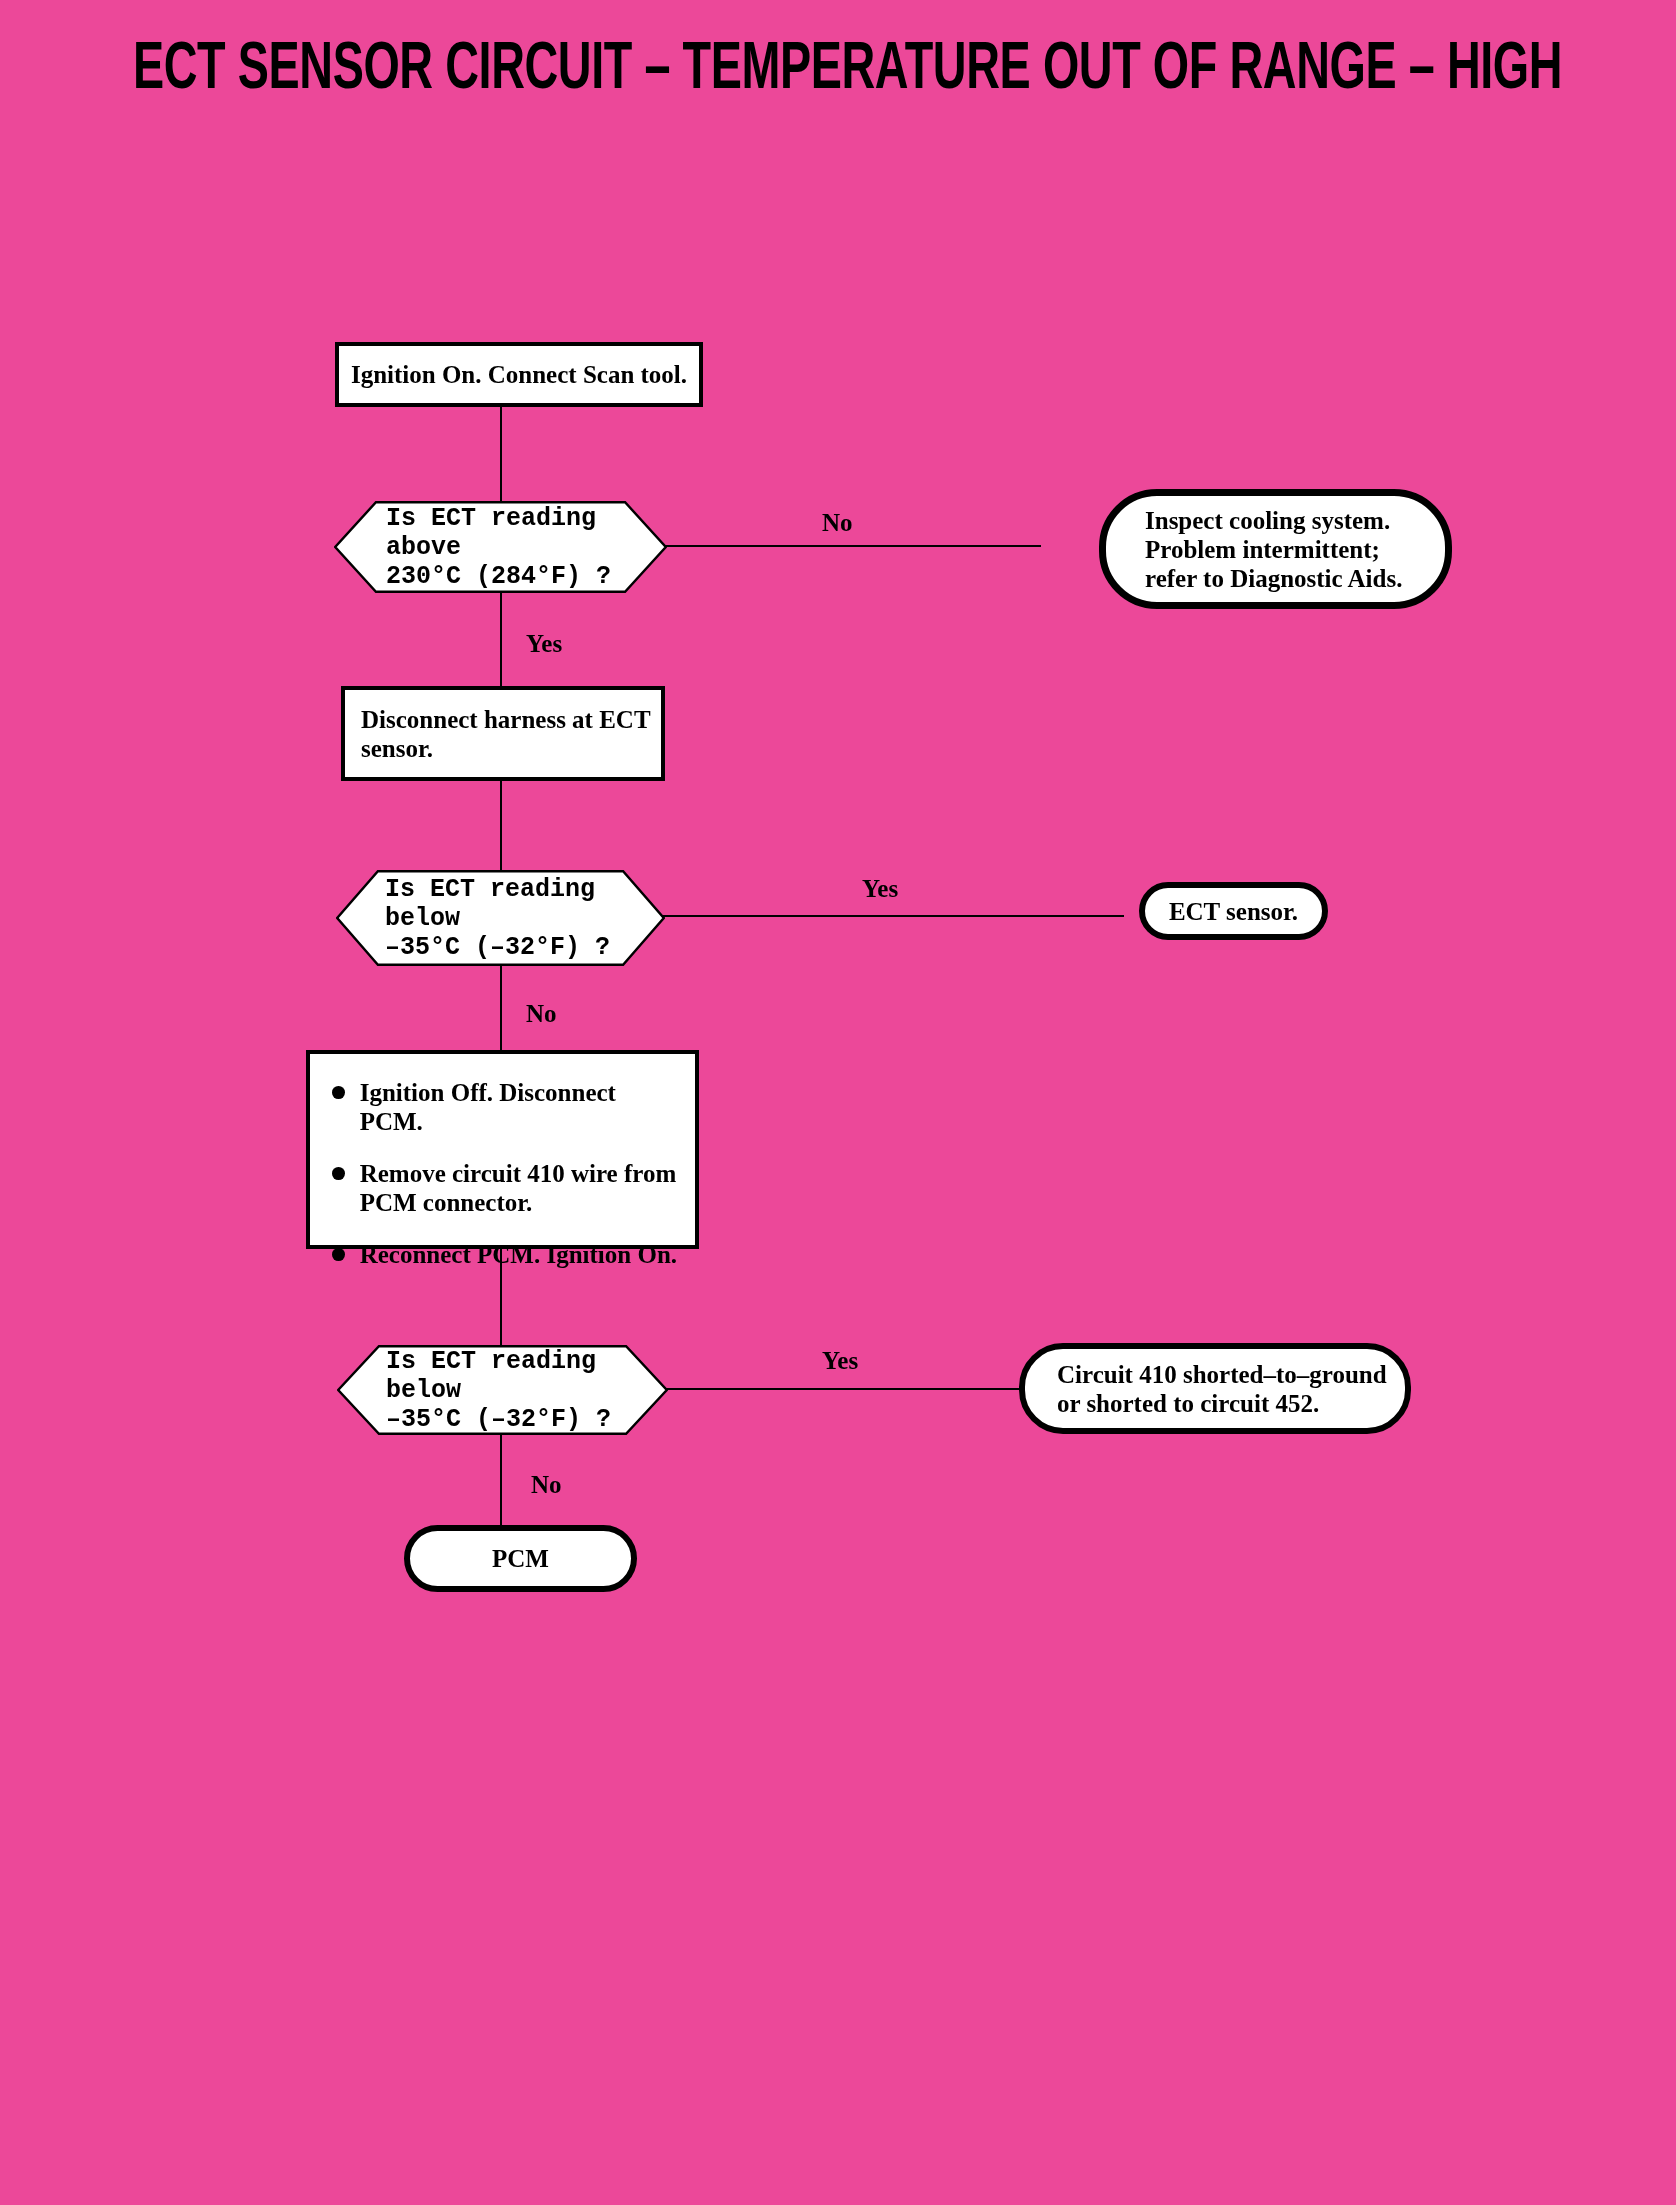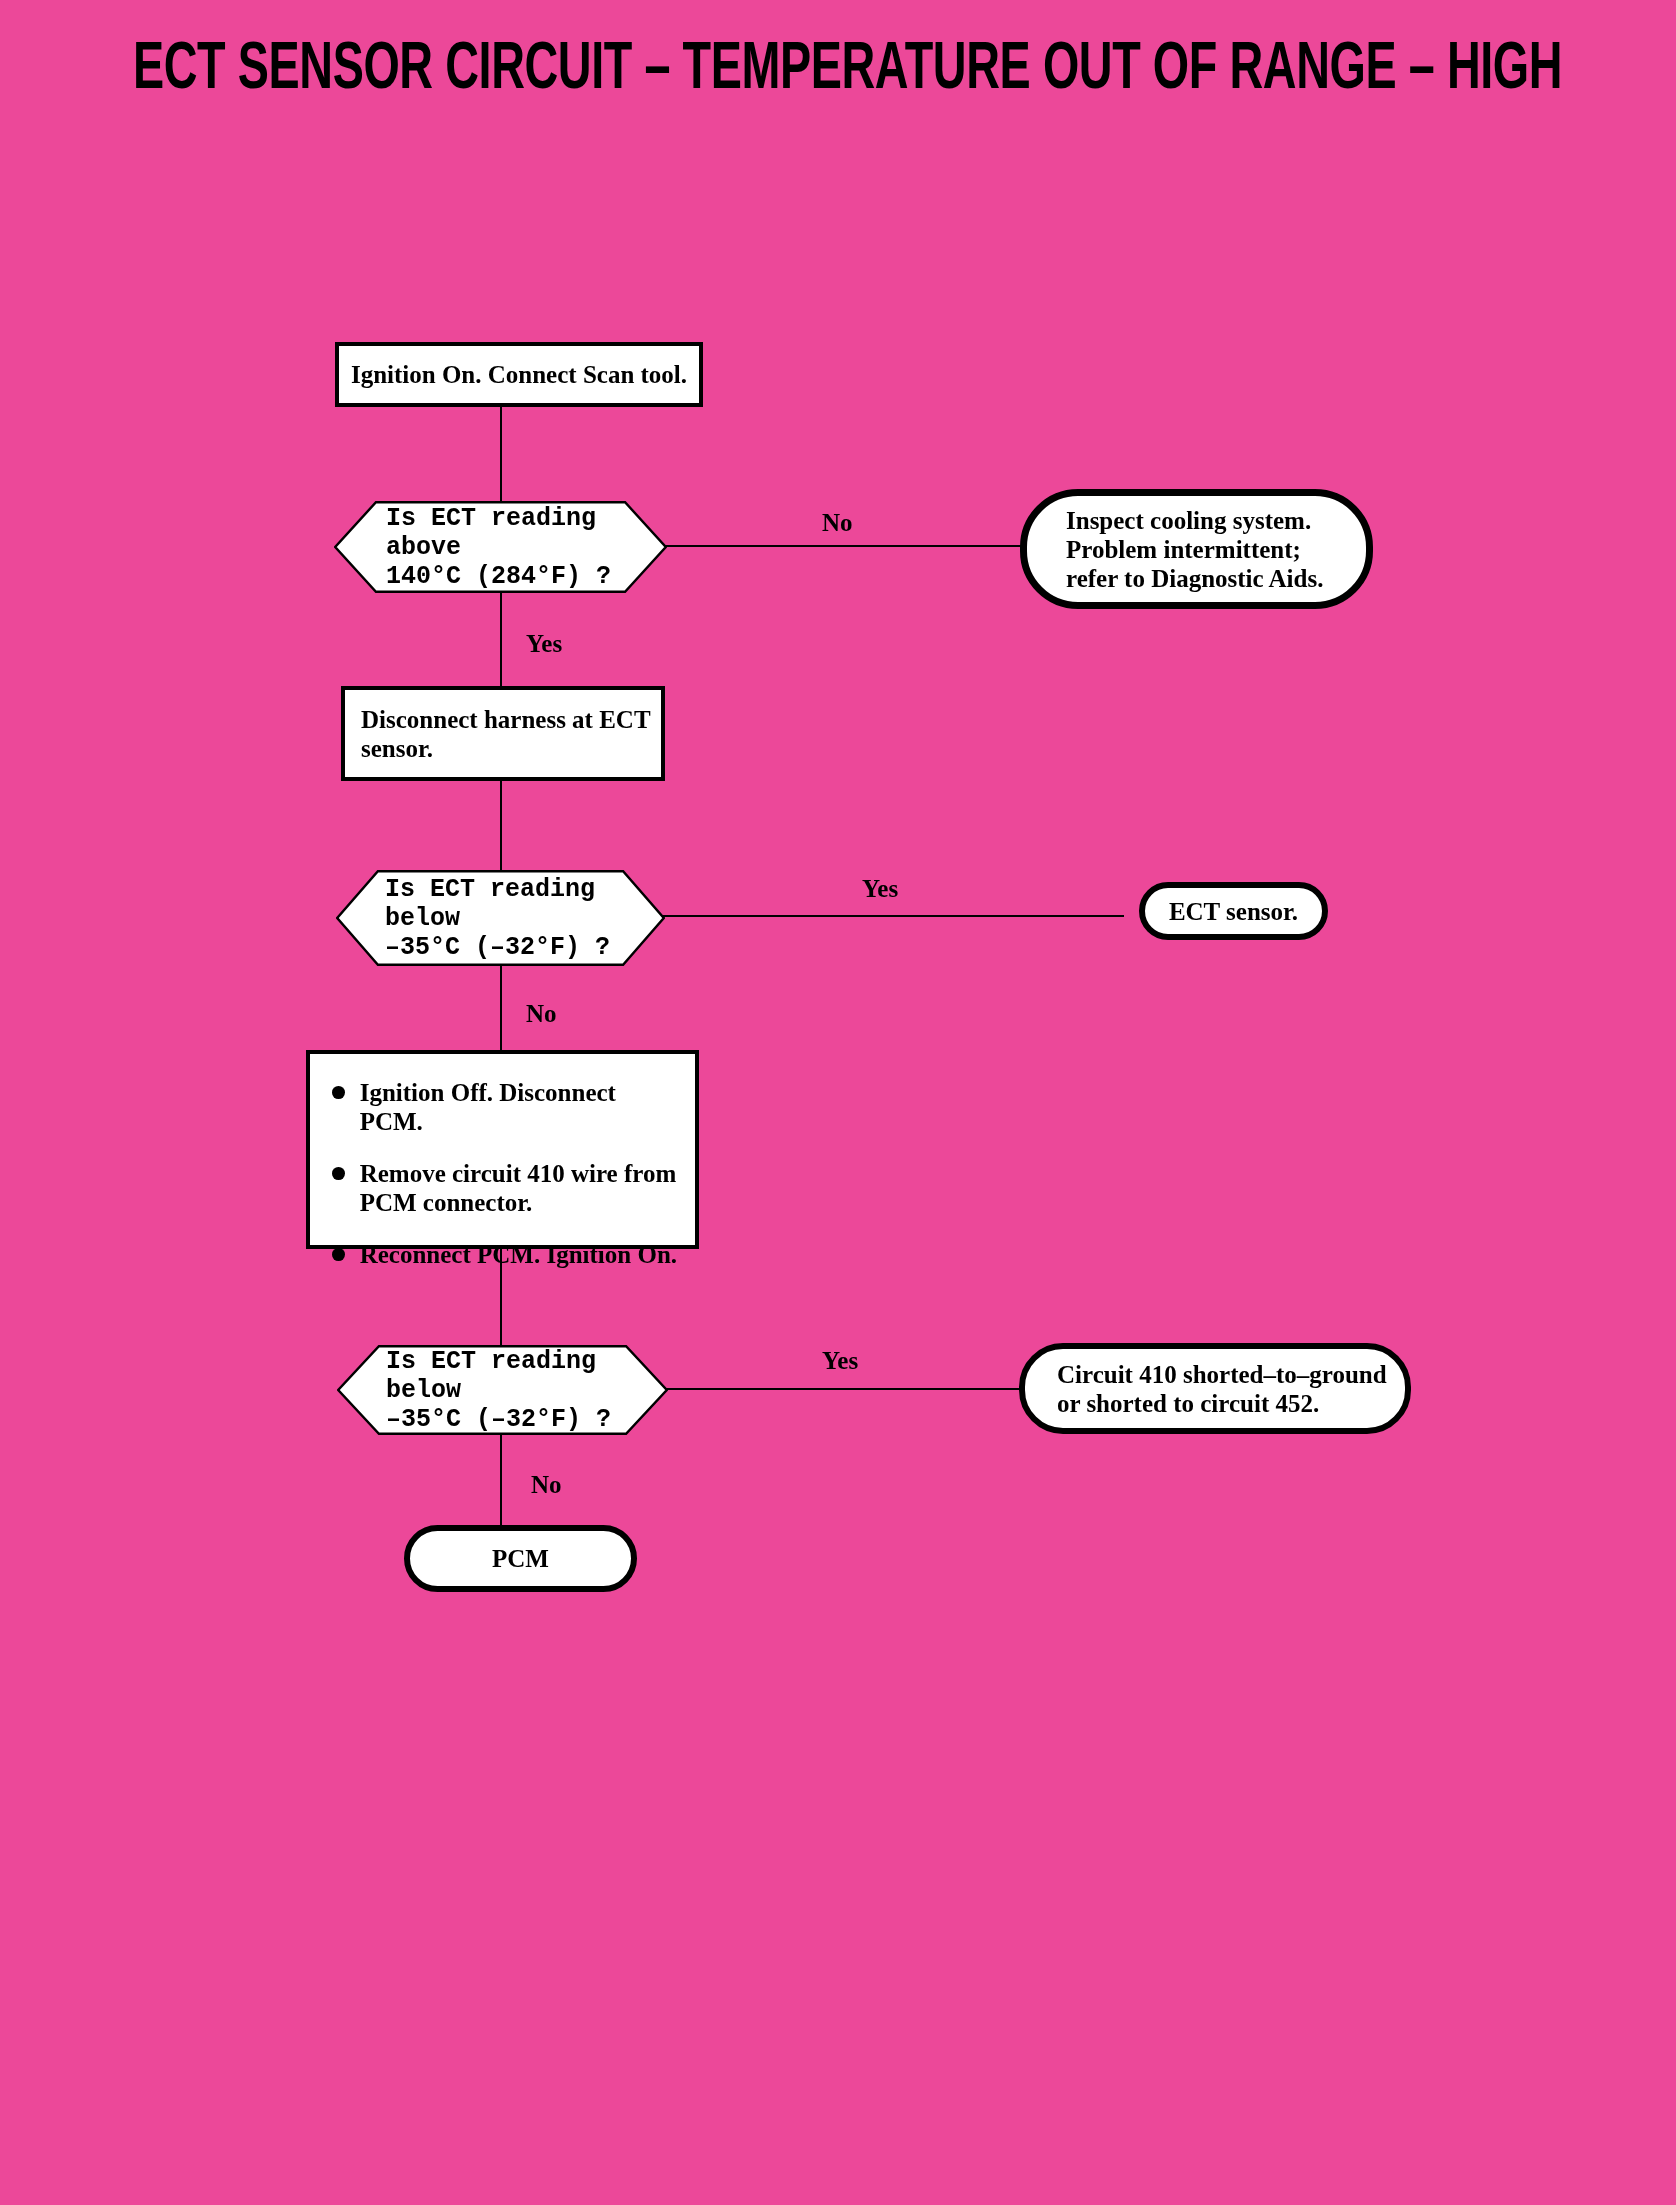--- a/index.html
+++ b/index.html
@@ -57,28 +57,28 @@
   </div>
 
   <div class="vline" style="left:500px; top:405px; height:97px;"></div>
 
   <div class="hex-node" style="left:334px; top:501px; width:333px; height:92px;">
     <svg class="hex-shape" width="333" height="92" viewBox="0 0 548 151" preserveAspectRatio="none">
       <polygon points="69,2 479,2 546,75.5 479,149 69,149 2,75.5"></polygon>
     </svg>
     <div class="hex-text" style="padding-left:52px;">
       <div>Is ECT reading above</div>
-      <div>140°C (284°F) ?</div>
+      <div>230°C (284°F) ?</div>
     </div>
   </div>
 
   <div class="hline" style="left:664px; top:545px; width:377px;"></div>
   <div class="edge-label" style="left:822px; top:509px;">No</div>
 
-  <div class="term" style="left:1020px; top:489px; width:353px; height:120px; border-radius:58px; border-width:7.3px; padding-left:39px;">
+  <div class="term" style="left:1099px; top:489px; width:353px; height:120px; border-radius:58px; border-width:7.3px; padding-left:39px;">
     <div class="node-text">Inspect cooling system.</div>
     <div class="node-text">Problem intermittent;</div>
     <div class="node-text">refer to Diagnostic Aids.</div>
   </div>
 
   <div class="vline" style="left:500px; top:591px; height:96px;"></div>
   <div class="edge-label" style="left:526px; top:630px;">Yes</div>
 
   <div class="rect-box" style="left:341px; top:686px; width:324px; height:95px; padding-left:16px;">
     <div class="node-text">Disconnect harness at ECT</div>

